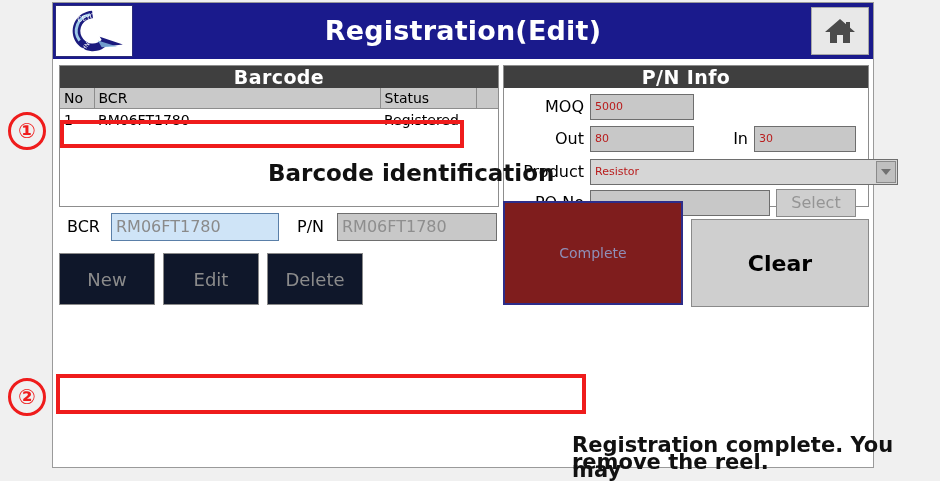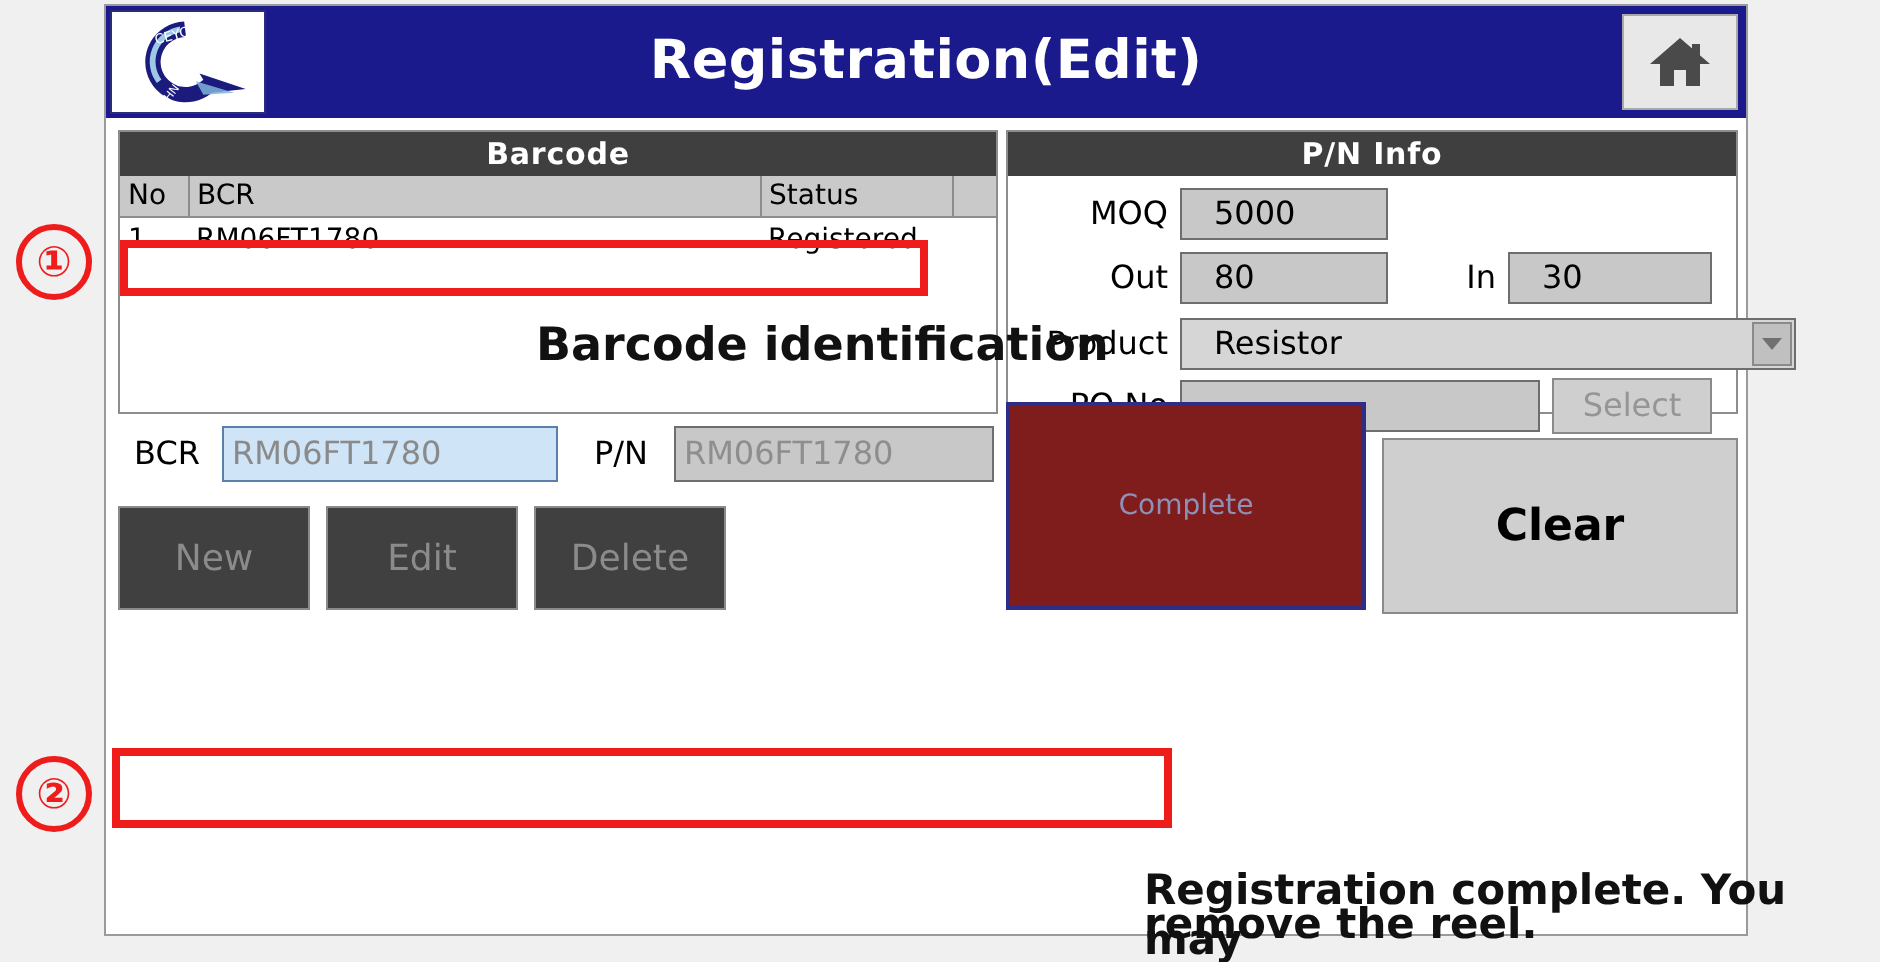--- a/index.html
+++ b/index.html
@@ -63,21 +63,21 @@
     border: 1px solid #8d8d8d;
     box-sizing: border-box;
   }
   .panel-left  { left: 6px;  top: 62px; width: 440px; height: 142px; }
   .panel-right { left: 450px;top: 62px; width: 366px; height: 142px; }
 
   .panel-head {
     height: 22px; line-height: 22px;
     background: #3f3f3f;
     color: #ffffff;
-    font-size: 15px;
+    font-size: 19px;
     font-weight: bold;
     text-align: center;
     letter-spacing: .4px;
   }
 
   
   .tbl { width: 100%; border-collapse: collapse; table-layout: fixed; }
   .tbl th {
     background: #c9c9c9;
     border-right: 1px solid #8d8d8d;
@@ -107,23 +107,23 @@
     position: absolute;
     font-size: 16px; color: #000;
     text-align: right;
     line-height: 26px;
   }
   .fld {
     position: absolute;
     background: #c8c8c8;
     border: 1px solid #6e6e6e;
     box-sizing: border-box;
-    color: #000000;
-    font-size: 16px;
-    padding: 0 16px;
+    color: #b91c1c;
+    font-size: 11px;
+    padding: 0 4px;
     line-height: 24px;
     height: 26px;
     overflow: hidden;
     white-space: nowrap;
   }
   .fld.combo { background: #d6d6d6; }
   .combo-arrow {
     position: absolute; right: 1px; top: 1px;
     width: 20px; height: 22px;
     background: #c0c0c0;
@@ -159,21 +159,21 @@
     padding: 0 4px; overflow: hidden; white-space: nowrap;
   }
   .io-fld.active { background: #cfe4f7; border: 1px solid #5a7fa8; color: #8a8a8a; }
   .io-fld.dim    { background: #c8c8c8; color: #8e8e8e; }
 
   
   .btn {
     position: absolute;
     box-sizing: border-box;
     border: 1px solid #8a8a8a;
-    background: #404040;
+    background: #0f172a;
     font-size: 18px;
     color: #8b8b8b;
     display: flex; align-items: center; justify-content: center;
   }
   .btn.green { background: #00c400; border-color: #0a8a0a; color: #5fbf5f; }
   .btn.blue  { background: #7f1d1d; border: 2px solid #2d2d8a; color: #8f8fb8; font-size: 14px; font-weight: normal; }
   .btn.grey-big { background: #cfcfcf; color: #000000; font-size: 22px; font-weight: bold; }
 
   
   .statusbar {

